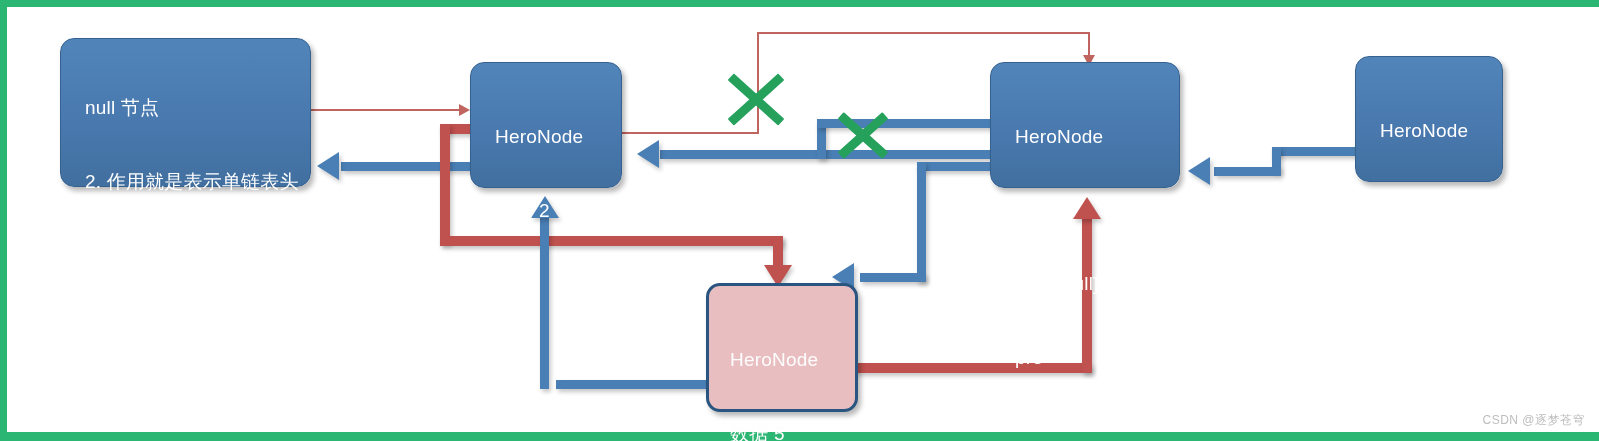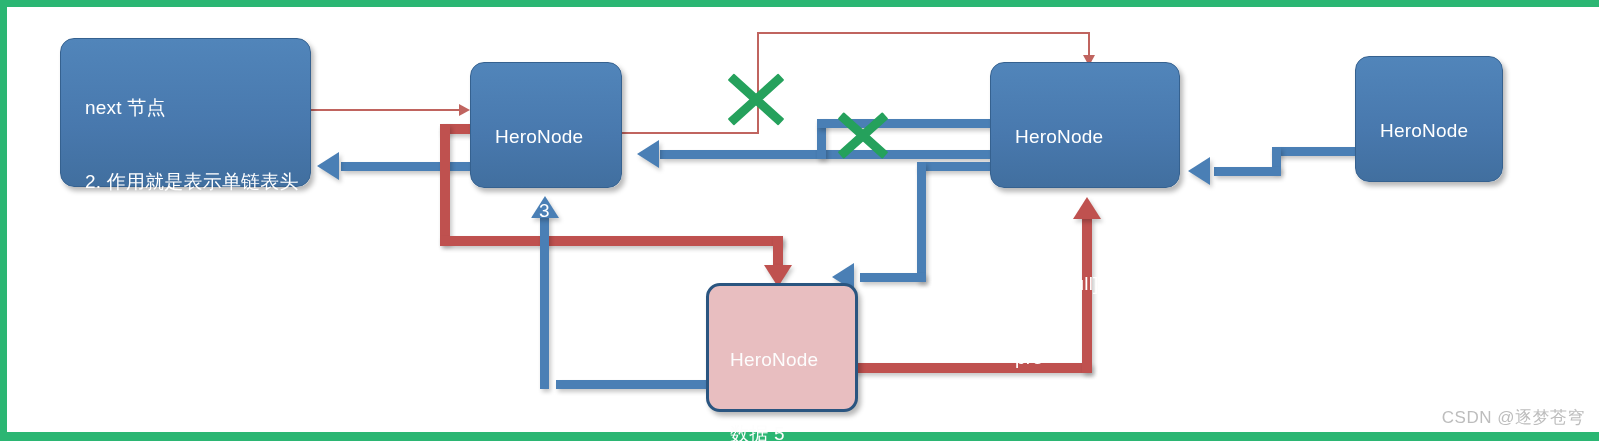--- a/index.html
+++ b/index.html
@@ -71,21 +71,21 @@
     top: 50%; margin-top: -4.5px;
   }
   .xmark i.a { transform: rotate(42deg); }
   .xmark i.b { transform: rotate(-42deg); }
 
   #watermark {
     position: absolute;
     right: 14px;
     bottom: 12px;
     color: #bdbdbd;
-    font-size: 17px;
+    font-size: 12px;
     letter-spacing: .5px;
   }
 </style>
 </head>
 <body>
 
 <div id="canvas">
 
   <div id="frame-top"></div>
   <div id="frame-left"></div>
@@ -128,29 +128,29 @@
   <div class="seg red-thick" style="left:840px; top:363px; width:252px; height:10px;"></div>
   <div class="seg red-thick" style="left:1082px; top:217px; width:10px; height:156px;"></div>
   <div class="arrow red-up" style="left:1073px; top:197px;"></div>
 
   <div class="seg blue-thick" style="left:917px; top:162px; width:80px; height:9px;"></div>
   <div class="seg blue-thick" style="left:917px; top:162px; width:9px; height:120px;"></div>
   <div class="seg blue-thick" style="left:860px; top:273px; width:66px; height:9px;"></div>
   <div class="arrow blue-left" style="left:832px; top:263px;"></div>
 
   <div class="node blue" style="left:60px; top:38px; width:251px; height:149px; padding-top:8px;">
-    <span class="ln">next 节点</span>
+    <span class="ln">null 节点</span>
     <span class="ln">2. 作用就是表示单链表头</span>
     <span class="ln">next</span>
     <span class="ln">pre [指向前一个节点]</span>
   </div>
 
   <div class="node blue" style="left:470px; top:62px; width:152px; height:126px; padding-top:13px;">
     <span class="ln">HeroNode</span>
-    <span class="ln">数据 3</span>
+    <span class="ln">数据 2</span>
     <span class="ln">next</span>
     <span class="ln">pre</span>
   </div>
 
   <div class="node blue" style="left:990px; top:62px; width:190px; height:126px; padding-top:13px;">
     <span class="ln">HeroNode</span>
     <span class="ln">数据 9</span>
     <span class="ln">next [null]</span>
     <span class="ln">pre</span>
   </div>

